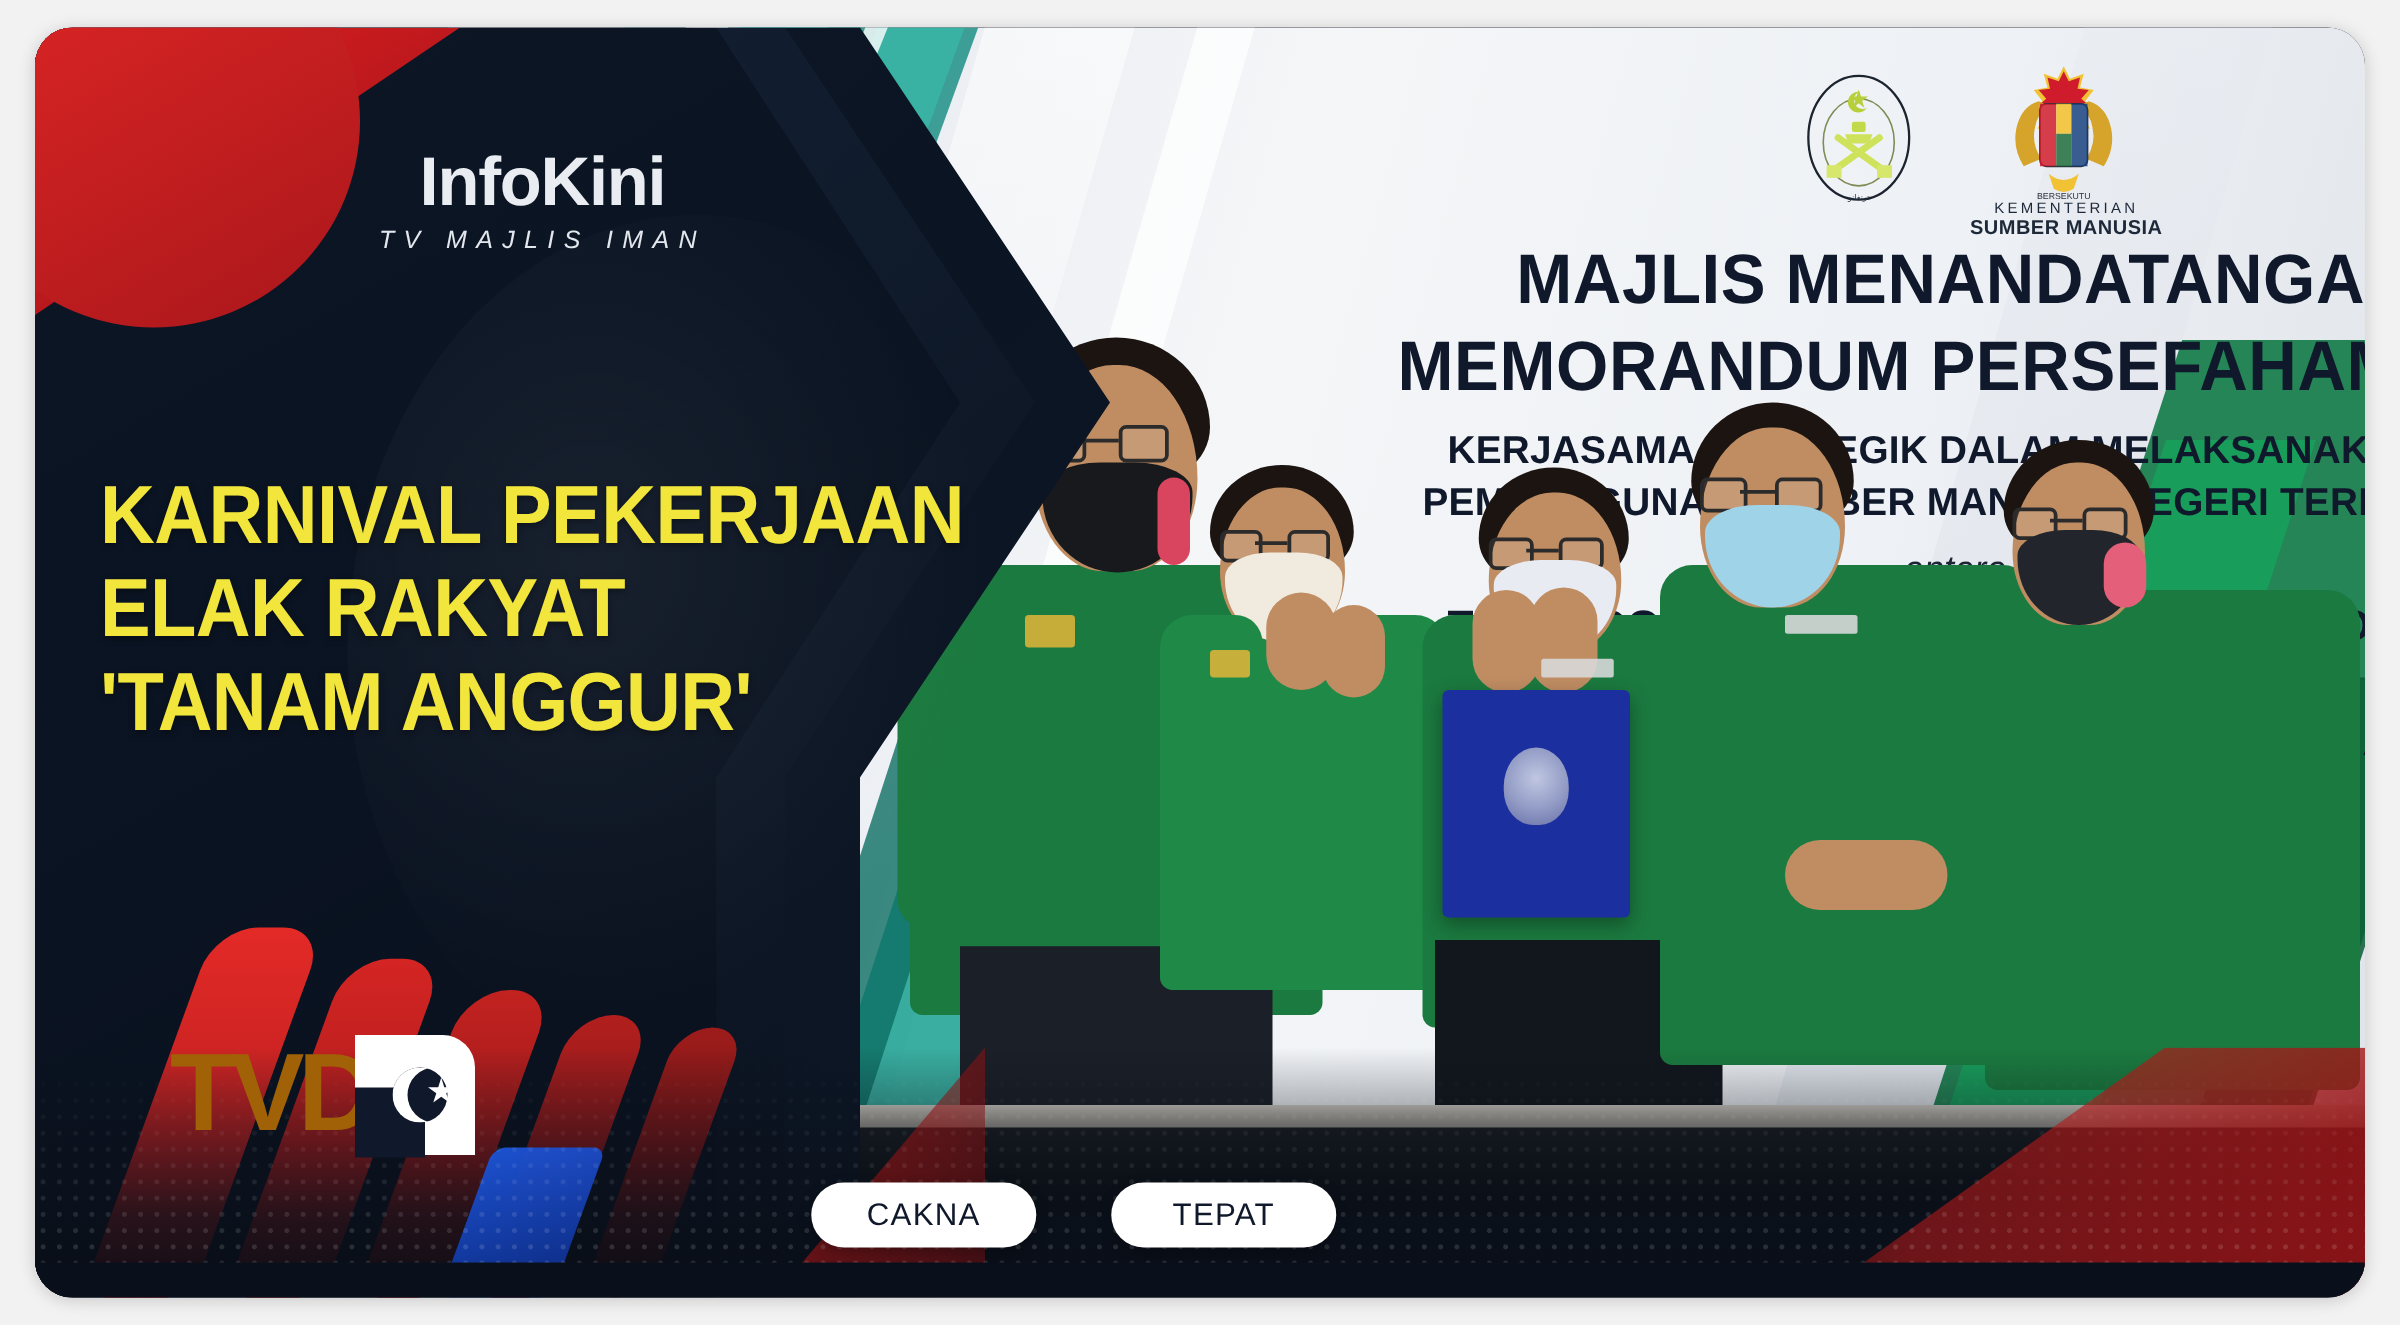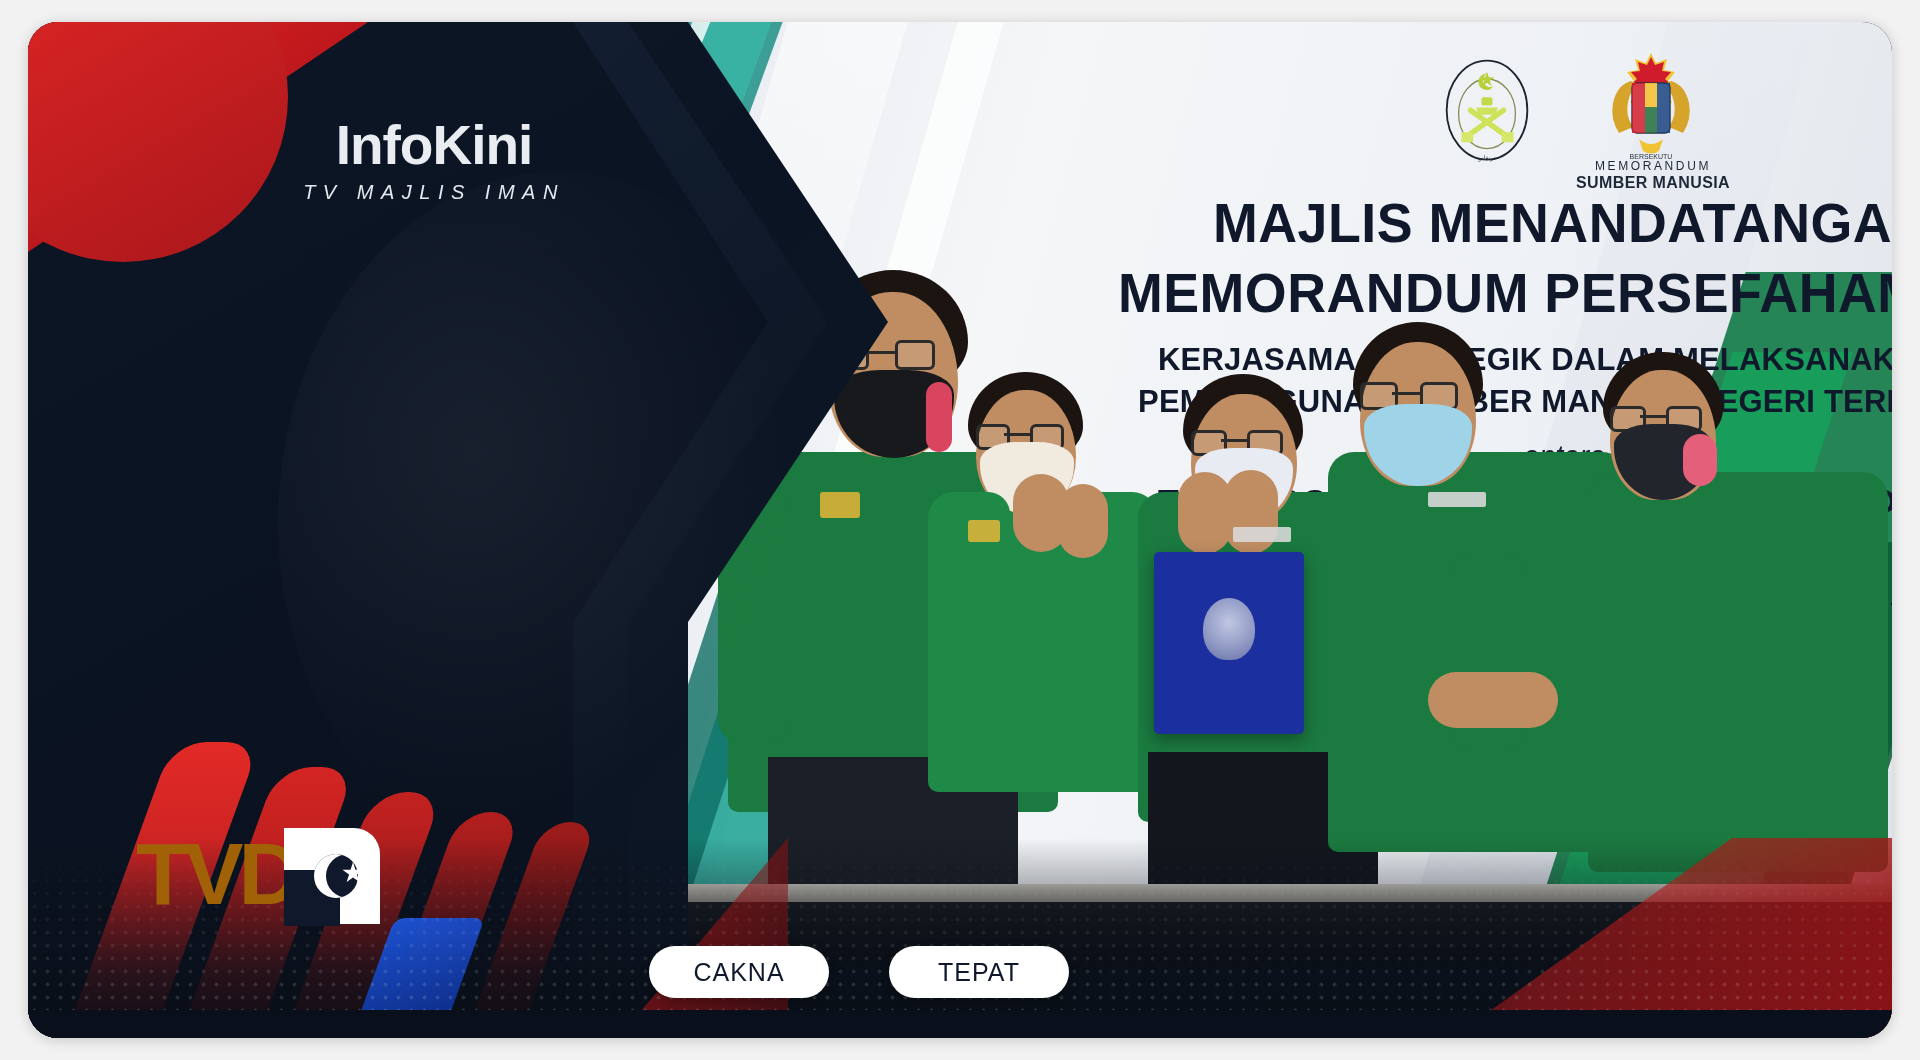--- a/index.html
+++ b/index.html
@@ -273,21 +273,21 @@
         <rect x="41" y="36" width="38" height="50" rx="5" fill="#fdfdfd" stroke="#2a3140" stroke-width="1.4"></rect>
         <rect x="41" y="36" width="13" height="50" fill="#cf1b2b" opacity=".85"></rect>
         <rect x="66" y="36" width="13" height="50" fill="#16407e" opacity=".85"></rect>
         <rect x="54" y="36" width="12" height="24" fill="#f2c235" opacity=".9"></rect>
         <rect x="54" y="60" width="12" height="26" fill="#1d6b3a" opacity=".85"></rect>
         <path d="M48 92 q12 10 24 0 l-4 12 q-8 5 -16 0z" fill="#f2c235"></path>
         <text x="60" y="112" font-size="7" text-anchor="middle" fill="#2a3140">BERSEKUTU</text>
       </svg>
 
       <div class="kementerian-text">
-        <div class="k1">MEMORANDUM</div>
+        <div class="k1">KEMENTERIAN</div>
         <div class="k2">SUMBER MANUSIA</div>
       </div>
 
       <div class="banner-txt" id="banner-line-1">MAJLIS MENANDATANGANI</div>
       <div class="banner-txt" id="banner-line-2">MEMORANDUM PERSEFAHAMAN (MOU)</div>
       <div class="banner-txt" id="banner-line-3">KERJASAMA STRATEGIK DALAM MELAKSANAKAN AGENDA</div>
       <div class="banner-txt" id="banner-line-4">PEMBANGUNAN SUMBER MANUSIA NEGERI TERENGGANU</div>
       <div class="banner-txt" id="banner-antara">antara</div>
       <div class="banner-txt" id="banner-line-5">TERENGGANU HUMAN RESOURCE DEVELOPMENT CENTRE</div>
       <div class="banner-txt" id="banner-dengan">dengan</div>
@@ -416,20 +416,25 @@
     <div id="red-halftone-right"></div>
     <div id="blue-accent"></div>
     <div id="halftone"></div>
     <div id="bottom-strip"></div>
 
     <div id="brand-block">
       <div id="brand-title">InfoKini</div>
       <div id="brand-sub">TV MAJLIS IMAN</div>
     </div>
 
+    <div id="headline">
+      <div class="hl-line">KARNIVAL PEKERJAAN</div>
+      <div class="hl-line">ELAK RAKYAT</div>
+      <div class="hl-line">'TANAM ANGGUR'</div>
+    </div>
 
     <div id="tvd-logo">
       <div id="tvd-text">TVD</div>
       <div id="tvd-block"></div>
       <div id="tvd-notch"></div>
       <div id="tvd-crescent"></div>
       <div id="tvd-star"></div>
     </div>
 
     <div id="pill-row">

